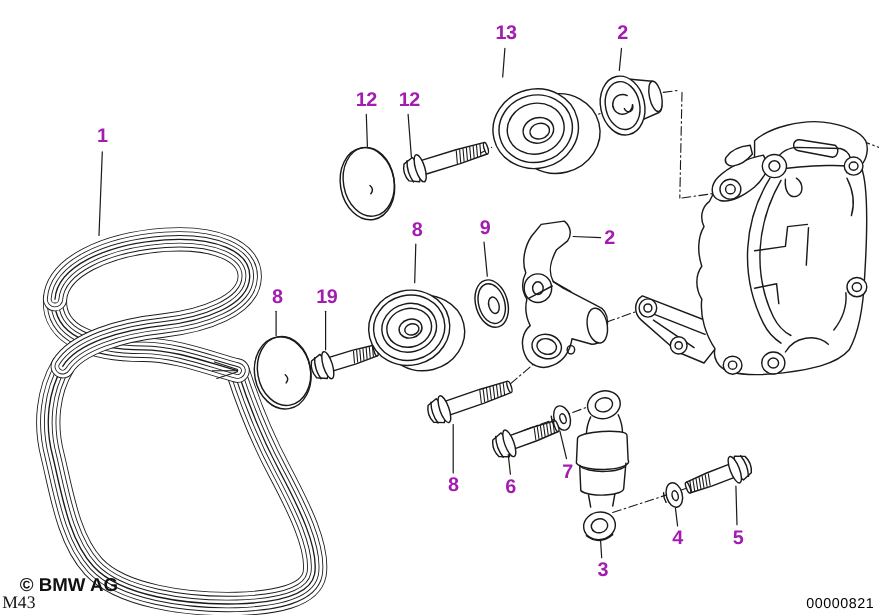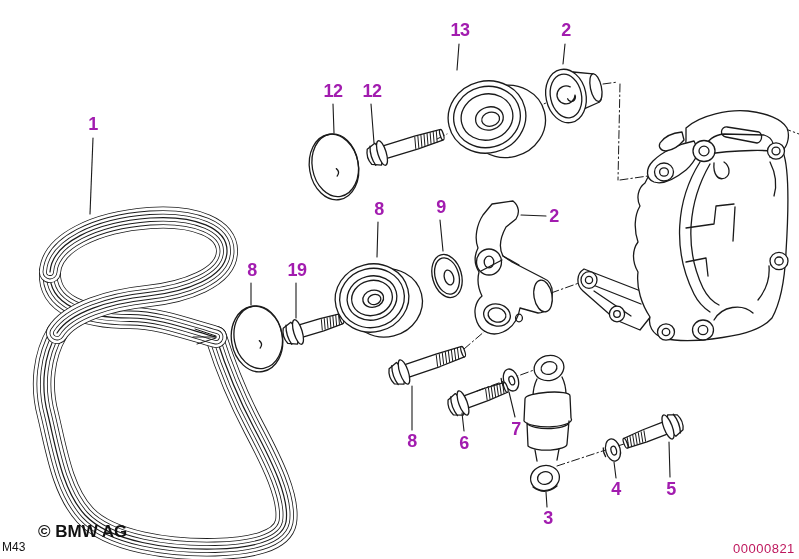--- a/index.html
+++ b/index.html
@@ -1,24 +1,24 @@
 <!DOCTYPE html>
 <html><head>
 <meta charset="utf-8">
 <style>
   html,body{margin:0;padding:0;background:#fff}
   .stage{position:relative;width:799px;height:559px;background:#fff;overflow:hidden;
          font-family:"Liberation Sans",sans-serif;color:#111}
   .stage svg{position:absolute;left:0;top:0}
   .callout{position:absolute;transform:translate(-50%,-50%);font-weight:bold;
            font-size:18px;letter-spacing:-0.5px;color:#a21caf;user-select:none}
-  .copyright{position:absolute;left:38px;top:522px;font-size:17px;font-weight:bold}
-  .engine-code{position:absolute;left:2px;top:540px;font-family:Liberation Sans, sans-serif;
-               font-size:12px;font-weight:normal}
-  .doc-number{position:absolute;left:733px;top:541px;font-size:13px;letter-spacing:.5px;color:#be185d}
+  .copyright{position:absolute;left:18px;top:522px;font-size:17px;font-weight:bold}
+  .engine-code{position:absolute;left:2px;top:540px;font-family:Liberation Serif, serif;
+               font-size:16px;font-weight:normal}
+  .doc-number{position:absolute;left:733px;top:541px;font-size:13px;letter-spacing:.5px;color:#000000}
 </style>
 </head>
 <body>
 
 <div class="stage">
 
 <svg width="799" height="559" viewBox="0 0 799 559">
 <defs>
   <path id="bp2" fill="none" d="M57,333 C44,355 40,385 48,415 C56,448 62,490 85,515 C110,542 170,550 215,549 C250,548 282,542 286,522 C290,498 272,462 254,428 C238,398 224,362 216,337"></path>
   <path id="bp1a" fill="none" d="M216,337 C190,330 160,318 130,318 C85,318 48,305 50,272"></path>

